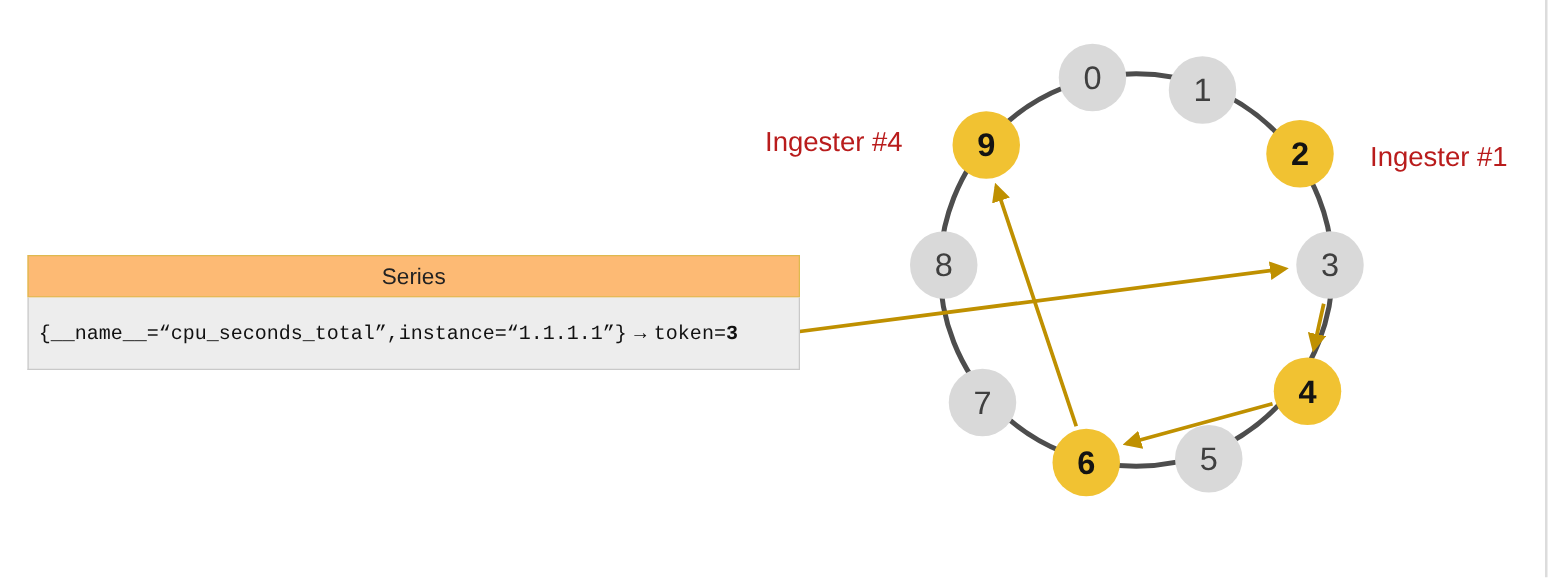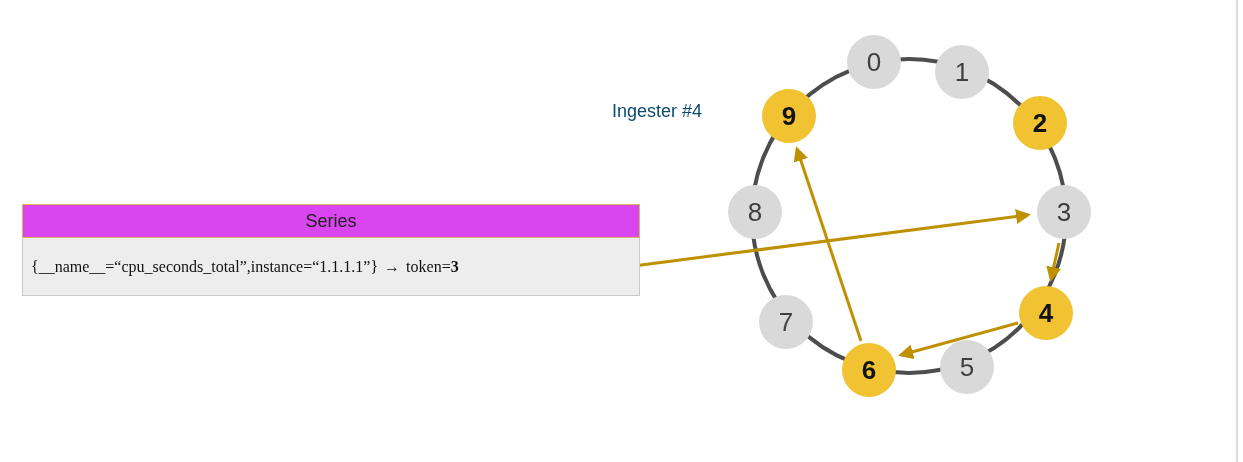--- a/index.html
+++ b/index.html
@@ -29,51 +29,51 @@
     background: #D9D9D9;
   }
   .node.token {
     background: #F1C232;
     color: #131313;
     font-weight: bold;
   }
 
   .ingester-label {
     position: absolute;
-    font-size: 18px;
-    color: #0c4a6e;
+    font-size: 22px;
+    color: #b91c1c;
     white-space: nowrap;
     text-align: center;
   }
 
   .series-box {
     position: absolute;
     left: 22px;
     top: 204px;
     width: 618px;
   }
   .series-header {
     height: 34px;
-    background: #d946ef;
+    background: #fdba74;
     border: 1px solid #DEB94F;
     display: flex;
     align-items: center;
     justify-content: center;
     font-size: 18px;
     color: #222222;
   }
   .series-body {
     height: 58px;
     background: #EDEDED;
     border: 1px solid #C9C9C9;
     border-top: none;
     display: flex;
     align-items: center;
     padding: 0 8px;
-    font-family: Liberation Serif, serif;
+    font-family: Liberation Mono, monospace;
     font-size: 16px;
     color: #111111;
     white-space: nowrap;
   }
   .maps-arrow { margin: 0 6px; }
   .token-value { font-weight: bold; }
 
   .right-border {
     position: absolute;
     top: 0;
@@ -105,20 +105,21 @@
   <div class="node" style="left:935px;top:45px">1</div>
   <div class="node token" style="left:1013px;top:96px">2</div>
   <div class="node" style="left:1037px;top:185px">3</div>
   <div class="node token" style="left:1019px;top:286px">4</div>
   <div class="node" style="left:940px;top:340px">5</div>
   <div class="node token" style="left:842px;top:343px">6</div>
   <div class="node" style="left:759px;top:295px">7</div>
   <div class="node" style="left:728px;top:185px">8</div>
   <div class="node token" style="left:762px;top:89px">9</div>
 
+  <div class="ingester-label" style="left:1096px;top:113px">Ingester #1</div>
   <div class="ingester-label" style="left:612px;top:101px">Ingester #4</div>
 
   <div class="series-box">
     <div class="series-header">Series</div>
     <div class="series-body">
       <span>{__name__=“cpu_seconds_total”,instance=“1.1.1.1”}</span>
       <span class="maps-arrow">→</span>
       <span>token=</span>
         <span class="token-value">3</span>
     </div>

